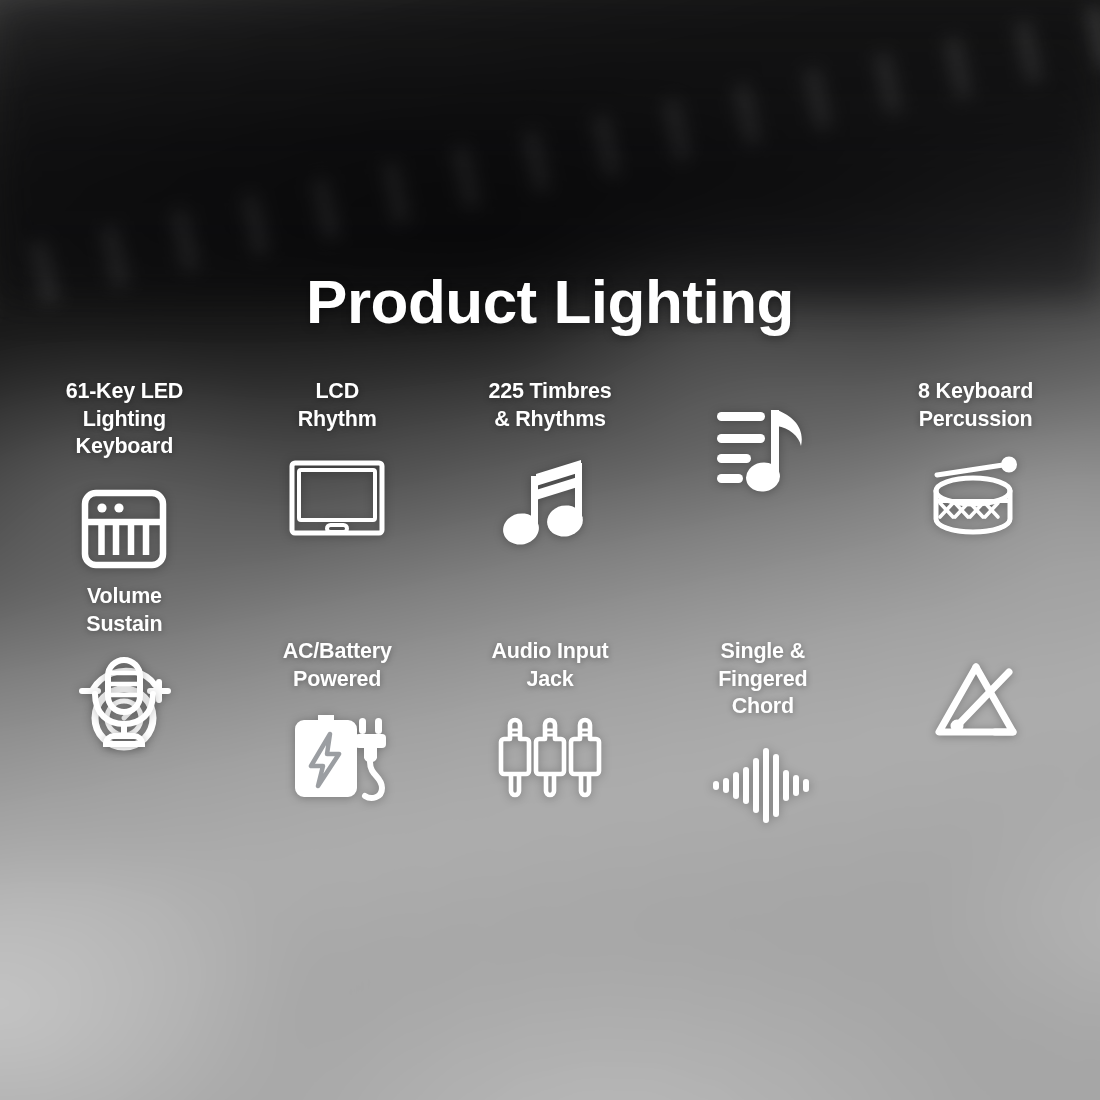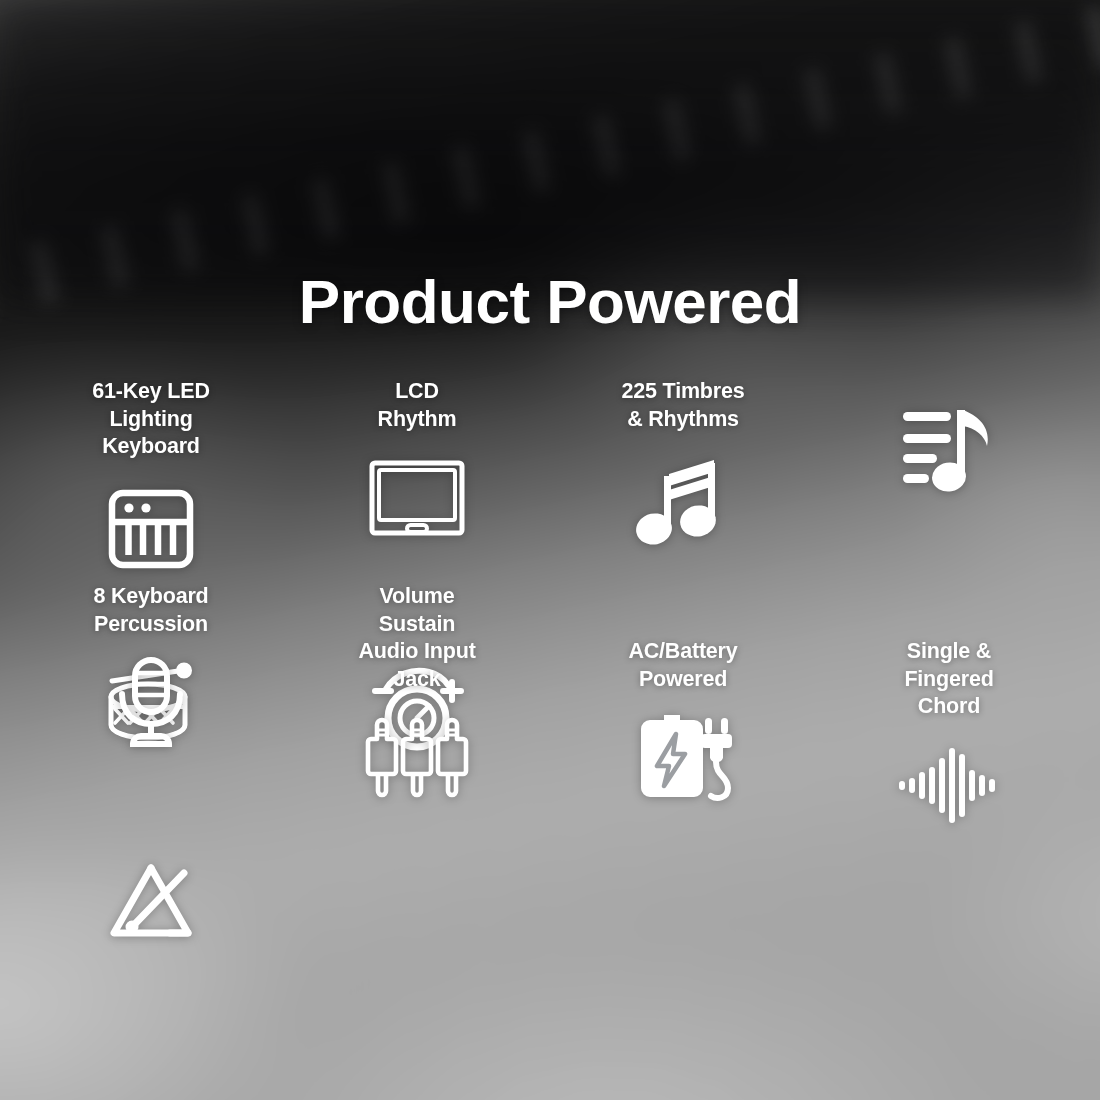--- a/index.html
+++ b/index.html
@@ -71,21 +71,21 @@
     font-weight:bold;
     letter-spacing:-0.5px;
     line-height:1;
     text-shadow:0 2px 10px rgba(0,0,0,0.35);
   }
 
   .grid {
     position:absolute;
     left:18px; right:18px;
     display:grid;
-    grid-template-columns:repeat(4, 1fr);
+    grid-template-columns:repeat(5, 1fr);
   }
   #row-1 { top:378px; }
   #row-2 { top:638px; }
 
   .feature {
     display:flex;
     flex-direction:column;
     align-items:center;
     text-align:center;
   }
@@ -112,21 +112,21 @@
 </style>
 </head>
 <body>
 
 <div id="bg-photo"></div>
 <div id="bg-leds"></div>
 <div id="bg-dark-top"></div>
 
 <div id="content">
 
-  <div id="page-title">Product Powered</div>
+  <div id="page-title">Product Lighting</div>
 
   <div class="grid r1" id="row-1">
 
     <div class="feature">
       <div class="feature-label">61-Key LED
 Lighting
 Keyboard</div>
       <div class="feature-icon">
         <svg width="92" height="92" viewBox="0 0 92 92" fill="none" stroke="#fff" stroke-width="6.5">
           <rect x="7" y="10" width="78" height="72" rx="11" ry="11"></rect>
@@ -223,20 +223,36 @@
         <svg width="84" height="96" viewBox="0 0 84 96" fill="none" stroke="#fff" stroke-width="6" stroke-linecap="round">
           <rect x="26" y="6" width="32" height="52" rx="16" ry="16"></rect>
           <path d="M28 19 L56 19 M28 30 L56 30 M28 41 L56 41" stroke-width="4.5"></path>
           <path d="M13 40 C 13 60, 26 70, 42 70 C 58 70, 71 60, 71 40"></path>
           <path d="M42 70 L42 82"></path>
           <path d="M24 90 C 24 85, 28 82, 32 82 L52 82 C 56 82, 60 85, 60 90 Z"></path>
         </svg>
       </div>
     </div>
 
+
+    <div class="feature">
+      <div class="feature-label">AC/Battery
+Powered</div>
+      <div class="feature-icon">
+        <svg width="104" height="94" viewBox="0 0 104 94" fill="none">
+          <path d="M19 10 L33 10 L33 5 L49 5 L49 10 L63 10 a9 9 0 0 1 9 9 L72 78 a9 9 0 0 1 -9 9 L19 87 a9 9 0 0 1 -9 -9 L10 19 a9 9 0 0 1 9 -9 Z" fill="#fff"></path>
+          <path d="M45 24 L26 56 L38 56 L33 76 L54 44 L42 44 Z" fill="none" stroke="#9b9ea2" stroke-width="4.5" stroke-linejoin="round"></path>
+          <rect x="74" y="8" width="7" height="16" rx="3.5" fill="#fff"></rect>
+          <rect x="90" y="8" width="7" height="16" rx="3.5" fill="#fff"></rect>
+          <rect x="70" y="24" width="31" height="14" rx="4" fill="#fff"></rect>
+          <path d="M79 38 L79 48 a7 7 0 0 0 13 0 L92 38" fill="#fff"></path>
+          <path d="M85 52 C 85 66, 97 66, 97 78 C 97 88, 86 90, 80 86" fill="none" stroke="#fff" stroke-width="6" stroke-linecap="round"></path>
+        </svg>
+      </div>
+    </div>
 
     <div class="feature">
       <div class="feature-label">Audio Input
 Jack</div>
       <div class="feature-icon">
         <svg width="104" height="92" viewBox="0 0 104 92" fill="none" stroke="#fff" stroke-width="4.6" stroke-linejoin="round">
           <g>
             <path d="M12 14 a5 5 0 0 1 10 0 L22 28 L28 28 a3 3 0 0 1 3 3 L31 60 a3 3 0 0 1 -3 3 L6 63 a3 3 0 0 1 -3 -3 L3 31 a3 3 0 0 1 3 -3 L12 28 Z"></path>
             <path d="M13 63 L13 80 a4 4 0 0 0 8 0 L21 63"></path>
             <path d="M12 19 L22 19 M12 24 L22 24" stroke-width="3"></path>
@@ -249,36 +265,20 @@
           <g transform="translate(70,0)">
             <path d="M12 14 a5 5 0 0 1 10 0 L22 28 L28 28 a3 3 0 0 1 3 3 L31 60 a3 3 0 0 1 -3 3 L6 63 a3 3 0 0 1 -3 -3 L3 31 a3 3 0 0 1 3 -3 L12 28 Z"></path>
             <path d="M13 63 L13 80 a4 4 0 0 0 8 0 L21 63"></path>
             <path d="M12 19 L22 19 M12 24 L22 24" stroke-width="3"></path>
           </g>
         </svg>
       </div>
     </div>
 
     <div class="feature">
-      <div class="feature-label">AC/Battery
-Powered</div>
-      <div class="feature-icon">
-        <svg width="104" height="94" viewBox="0 0 104 94" fill="none">
-          <path d="M19 10 L33 10 L33 5 L49 5 L49 10 L63 10 a9 9 0 0 1 9 9 L72 78 a9 9 0 0 1 -9 9 L19 87 a9 9 0 0 1 -9 -9 L10 19 a9 9 0 0 1 9 -9 Z" fill="#fff"></path>
-          <path d="M45 24 L26 56 L38 56 L33 76 L54 44 L42 44 Z" fill="none" stroke="#9b9ea2" stroke-width="4.5" stroke-linejoin="round"></path>
-          <rect x="74" y="8" width="7" height="16" rx="3.5" fill="#fff"></rect>
-          <rect x="90" y="8" width="7" height="16" rx="3.5" fill="#fff"></rect>
-          <rect x="70" y="24" width="31" height="14" rx="4" fill="#fff"></rect>
-          <path d="M79 38 L79 48 a7 7 0 0 0 13 0 L92 38" fill="#fff"></path>
-          <path d="M85 52 C 85 66, 97 66, 97 78 C 97 88, 86 90, 80 86" fill="none" stroke="#fff" stroke-width="6" stroke-linecap="round"></path>
-        </svg>
-      </div>
-    </div>
-
-    <div class="feature">
       <div class="feature-label">Single &amp;
 Fingered
 Chord</div>
       <div class="feature-icon">
         <svg width="104" height="82" viewBox="0 0 104 82" fill="#fff" stroke="none">
           <rect x="2" y="37" width="6" height="9" rx="3"></rect>
           <rect x="12" y="34" width="6" height="15" rx="3"></rect>
           <rect x="22" y="28" width="6" height="27" rx="3"></rect>
           <rect x="32" y="23" width="6" height="37" rx="3"></rect>
           <rect x="42" y="14" width="6" height="55" rx="3"></rect>

